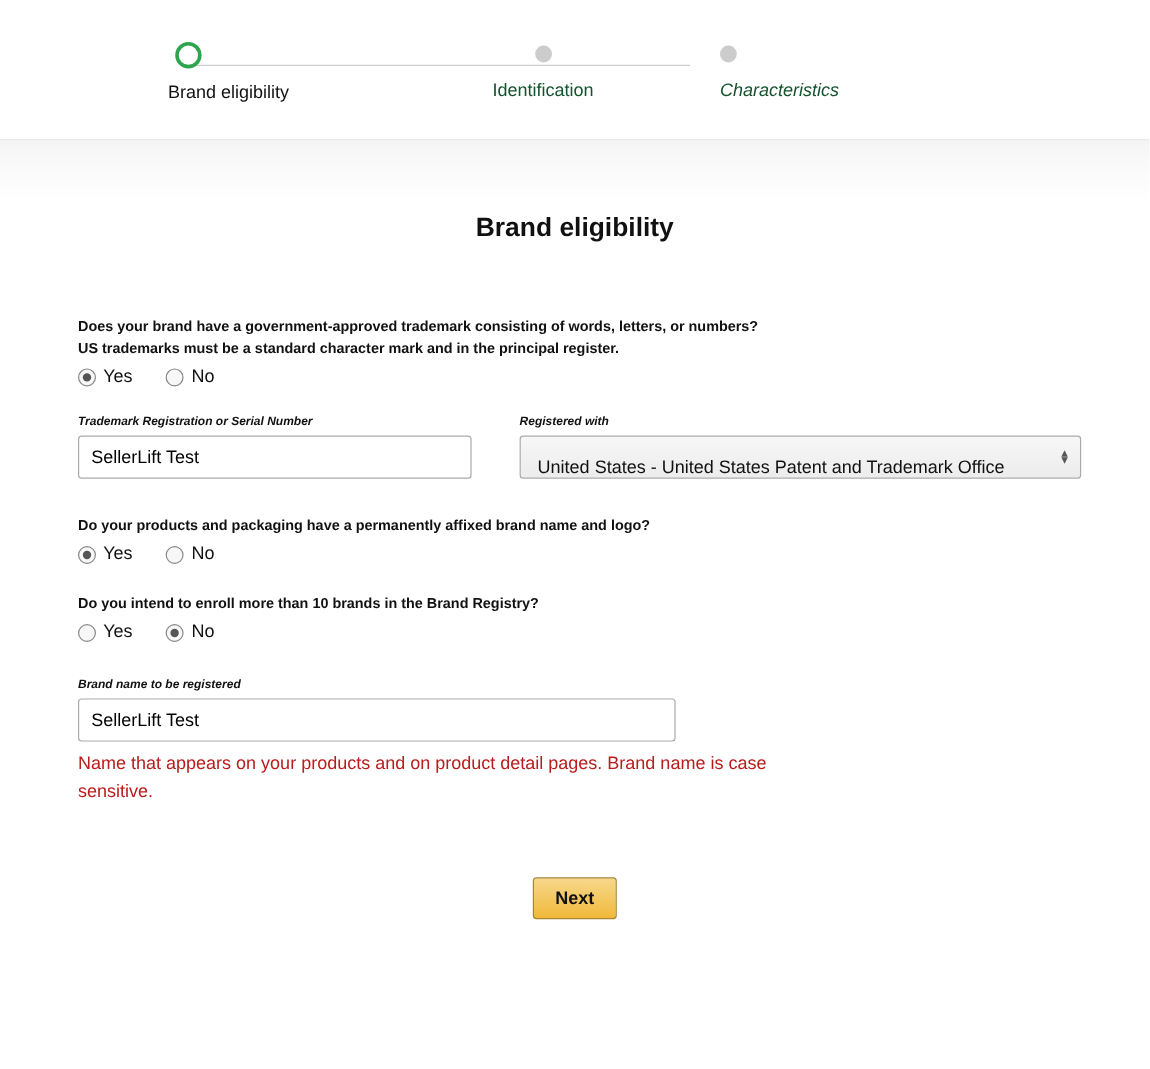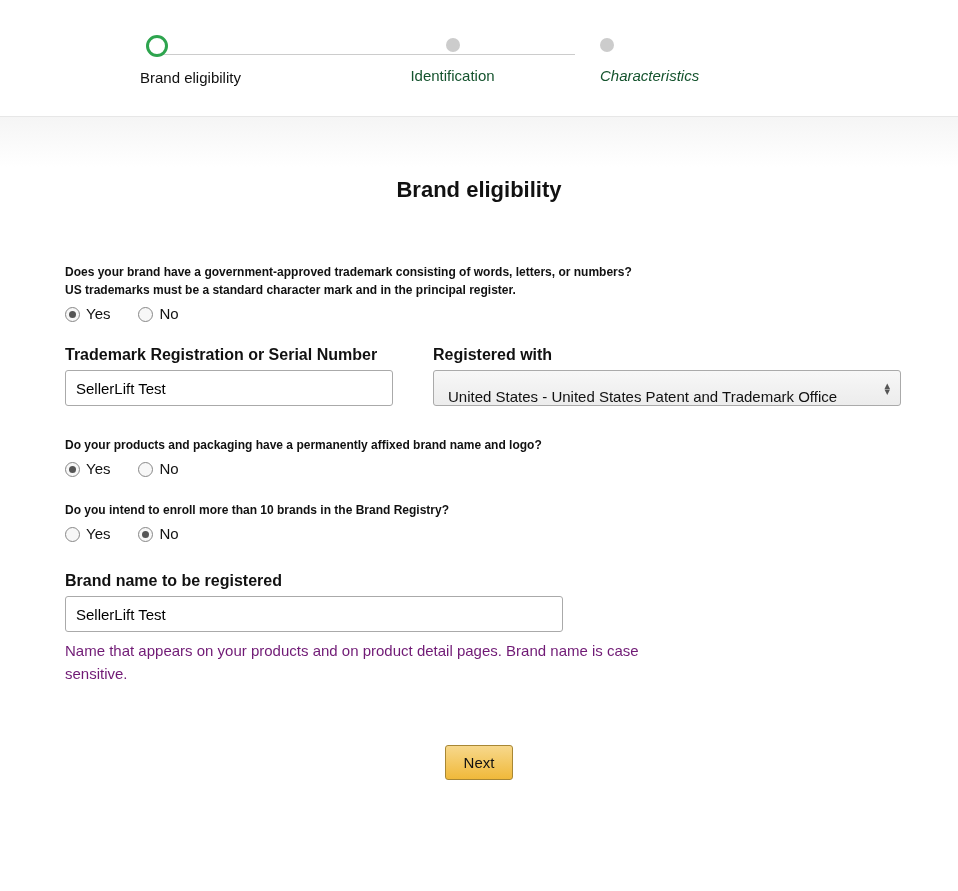--- a/index.html
+++ b/index.html
@@ -118,22 +118,23 @@
 
     .form-row {
       display: flex;
       gap: 40px;
       margin-top: 20px;
       margin-bottom: 30px;
     }
     .form-col { display: flex; flex-direction: column; }
     .field-label {
       font-weight: 700;
-      font-size: 16px;
+      font-size: 10px;
       margin-bottom: 6px;
+      font-style: italic;
     }
     .text-input {
       width: 328px;
       height: 36px;
       border: 1px solid #aaa;
       border-radius: 3px;
       padding: 0 10px;
       font-size: 15px;
       background: #fff;
     }
@@ -156,21 +157,21 @@
       top: 50%;
       transform: translateY(-50%);
       color: #555;
       font-size: 11px;
       line-height: 6px;
       display: flex;
       flex-direction: column;
     }
 
     .help-text {
-      color: #701a75;
+      color: #b91c1c;
       font-size: 15px;
       line-height: 1.5;
       max-width: 590px;
       margin-top: 8px;
     }
 
     .brand-name-input {
       width: 498px;
       height: 36px;
       border: 1px solid #aaa;
@@ -186,20 +187,21 @@
     }
     .next-btn {
       display: inline-block;
       padding: 8px 18px;
       background: linear-gradient(#f7d88c, #f0b93a);
       border: 1px solid #a88734;
       border-radius: 3px;
       font-size: 15px;
       color: #111;
       cursor: pointer;
+      font-weight: bold;
     }
   </style>
 </head>
 <body>
 
 <div class="stepper">
   <div class="stepper-line"></div>
   <div class="step step-1">
     <div class="step-circle active"></div>
     <div class="step-label">Brand eligibility</div>

